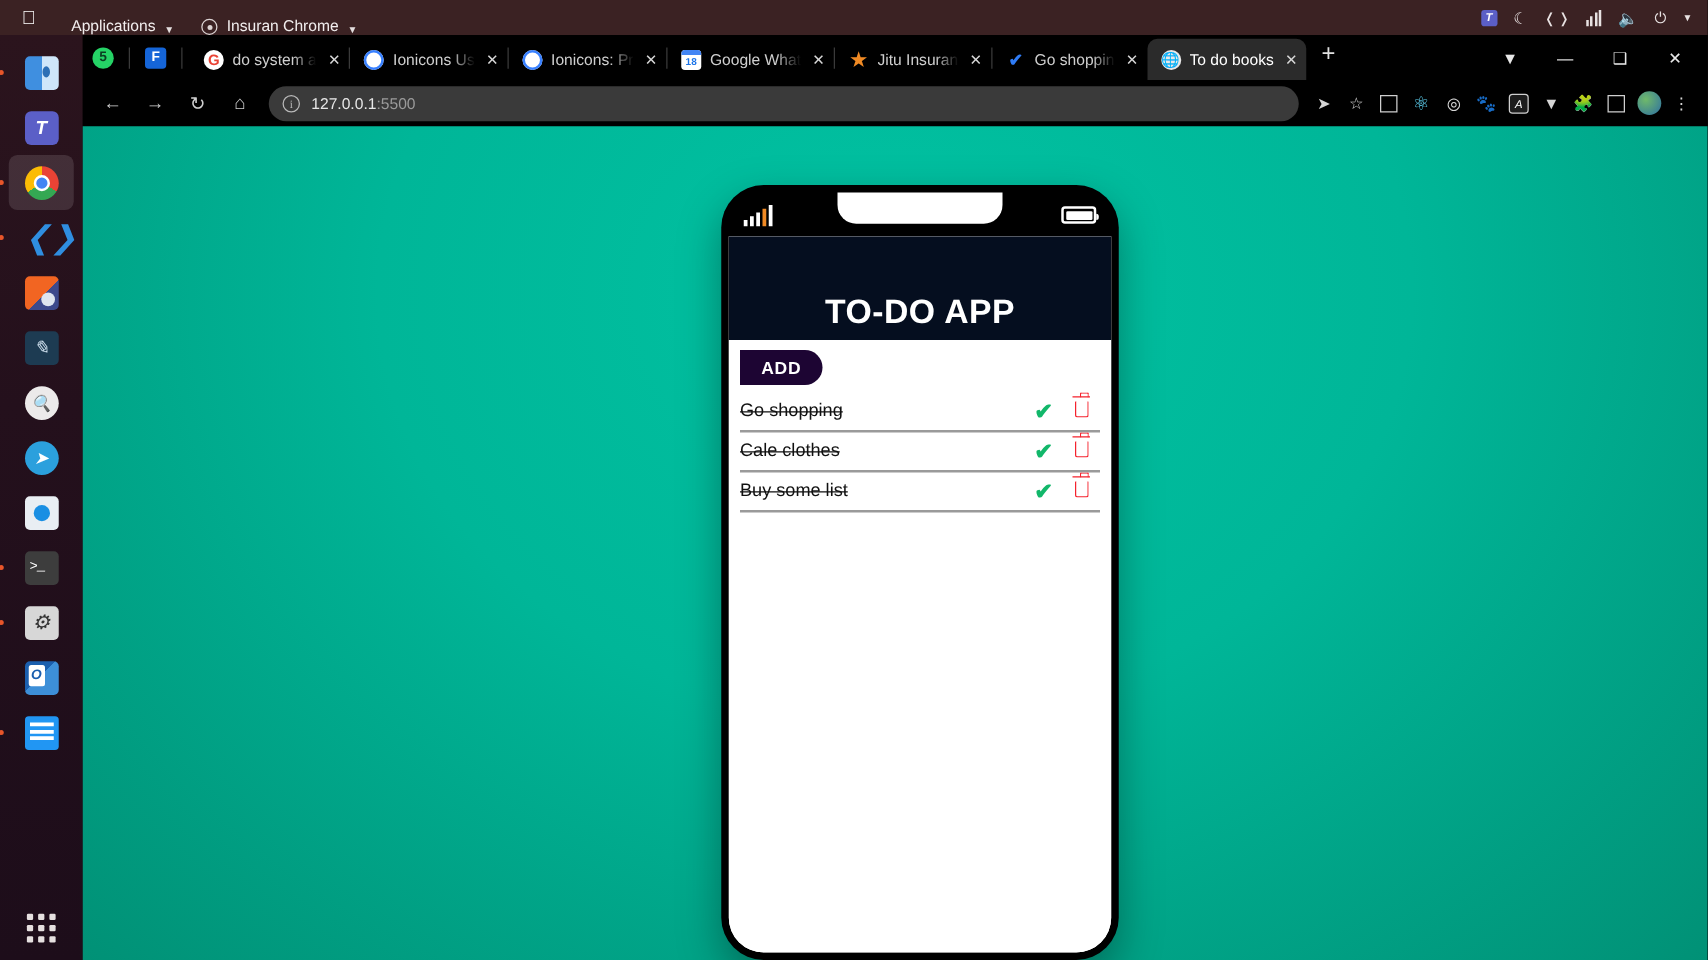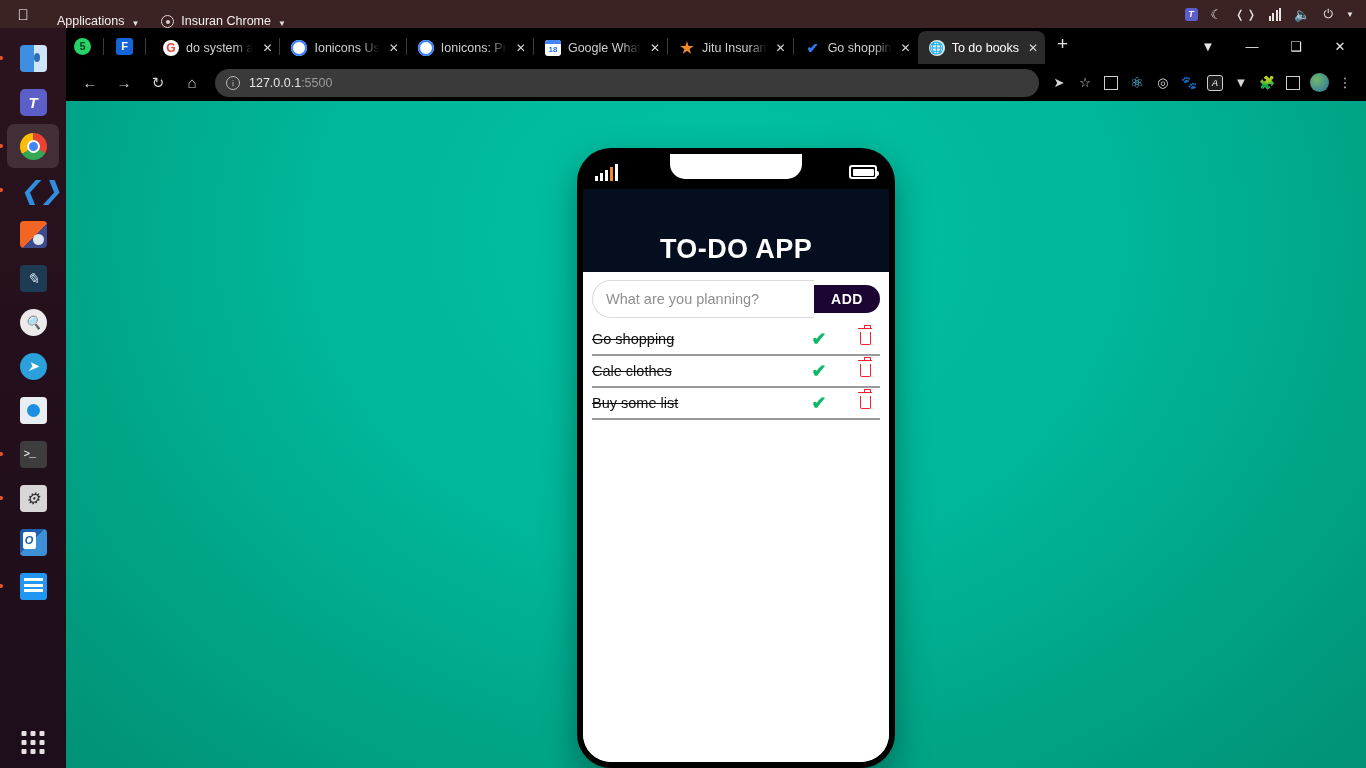--- a/index.html
+++ b/index.html
@@ -224,21 +224,21 @@
     width: 66px; height: 28px; background: #1d0533;
     color: #fff; font-size: 14px; font-weight: bold;
     border: none; border-radius: 0 20px 20px 0;
     letter-spacing: .6px; cursor: pointer;
     font-family: "Liberation Sans", sans-serif;
   }
   .task-list { padding: 0 9px; background: #fff; flex: 1; }
   .task {
     display: flex; align-items: center;
     height: 32px; border-bottom: 2px solid #9a9a9a;
-    gap: 16px;
+    gap: 0;
   }
   .task-text {
     flex: 1; font-size: 14.5px; color: #111;
     text-decoration: line-through; text-decoration-thickness: 1.4px;
   }
   .task-check { width: 30px; text-align:center; color: #12b76a; font-size: 18px; font-weight: bold; }
   .task-del { width: 30px; text-align:center; color: #f5222d; font-size: 15px; }
   .trash {
     display:inline-block; width:11px; height:13px; position:relative;
     border:1.6px solid #f5222d; border-top:none; border-radius:0 0 2px 2px;
@@ -461,21 +461,20 @@
           </span>
       </div>
 
       <div class="screen">
 
         <div class="app-header">
           <div class="app-title">TO-DO APP</div>
         </div>
 
         <div class="input-row">
-          <input class="todo-input" type="text" placeholder="What are you planning?" style="">
           <button class="add-btn">ADD</button>
         </div>
 
         <div class="task-list">
           <div class="task">
             <span class="task-text">Go shopping</span>
             <span class="task-check">✔</span>
             <span class="task-del"><i class="trash"></i></span>
           </div>
           <div class="task">

